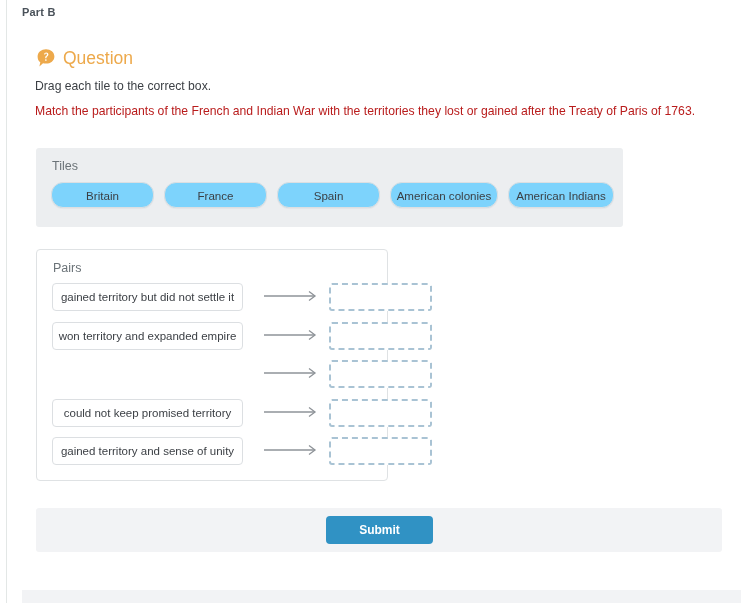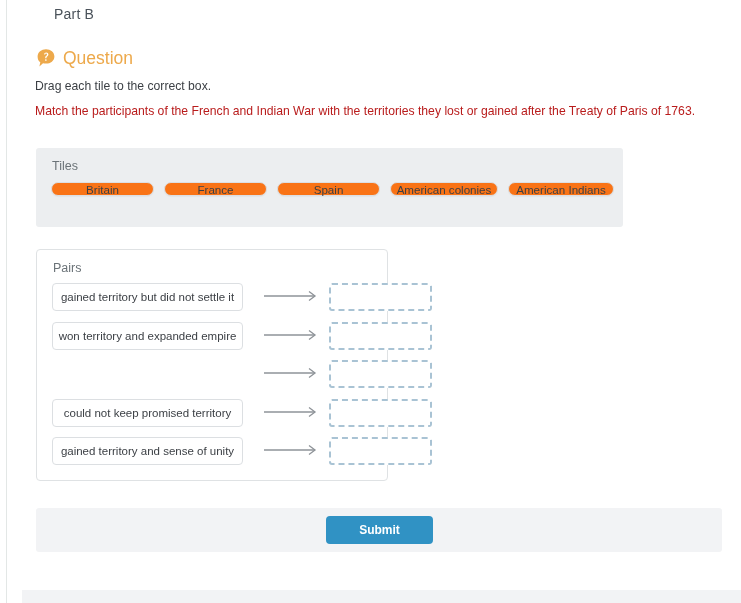--- a/index.html
+++ b/index.html
@@ -32,25 +32,24 @@
     top: 0;
     width: 741px;
     height: 603px;
   }
 
   
   .part-heading {
     position: absolute;
     left: 22px;
     top: 6px;
-    font-size: 14px;
-    font-weight: normal;
+    font-size: 11px;
+    font-weight: bold;
     color: #4a525a;
     letter-spacing: 0.2px;
-    margin-left: 32px;
   }
 
   
   .question-header {
     position: absolute;
     left: 36px;
     top: 48px;
     display: flex;
     align-items: center;
     gap: 7px;
@@ -106,22 +105,22 @@
     color: #6b7378;
   }
   .tiles-row {
     position: absolute;
     left: 15px;
     top: 34px;
     display: flex;
     gap: 10px;
   }
   .tile {
-    height: 14px;
-    background: #f97316;
+    height: 26px;
+    background: #7dd3fc;
     border: 1px solid #dcdfe2;
     border-radius: 12px;
     display: flex;
     align-items: center;
     justify-content: center;
     font-size: 11.6px;
     color: #3b3f44;
     box-sizing: border-box;
     box-shadow: 0 1px 1px rgba(0,0,0,0.04);
     padding: 0 8px;

